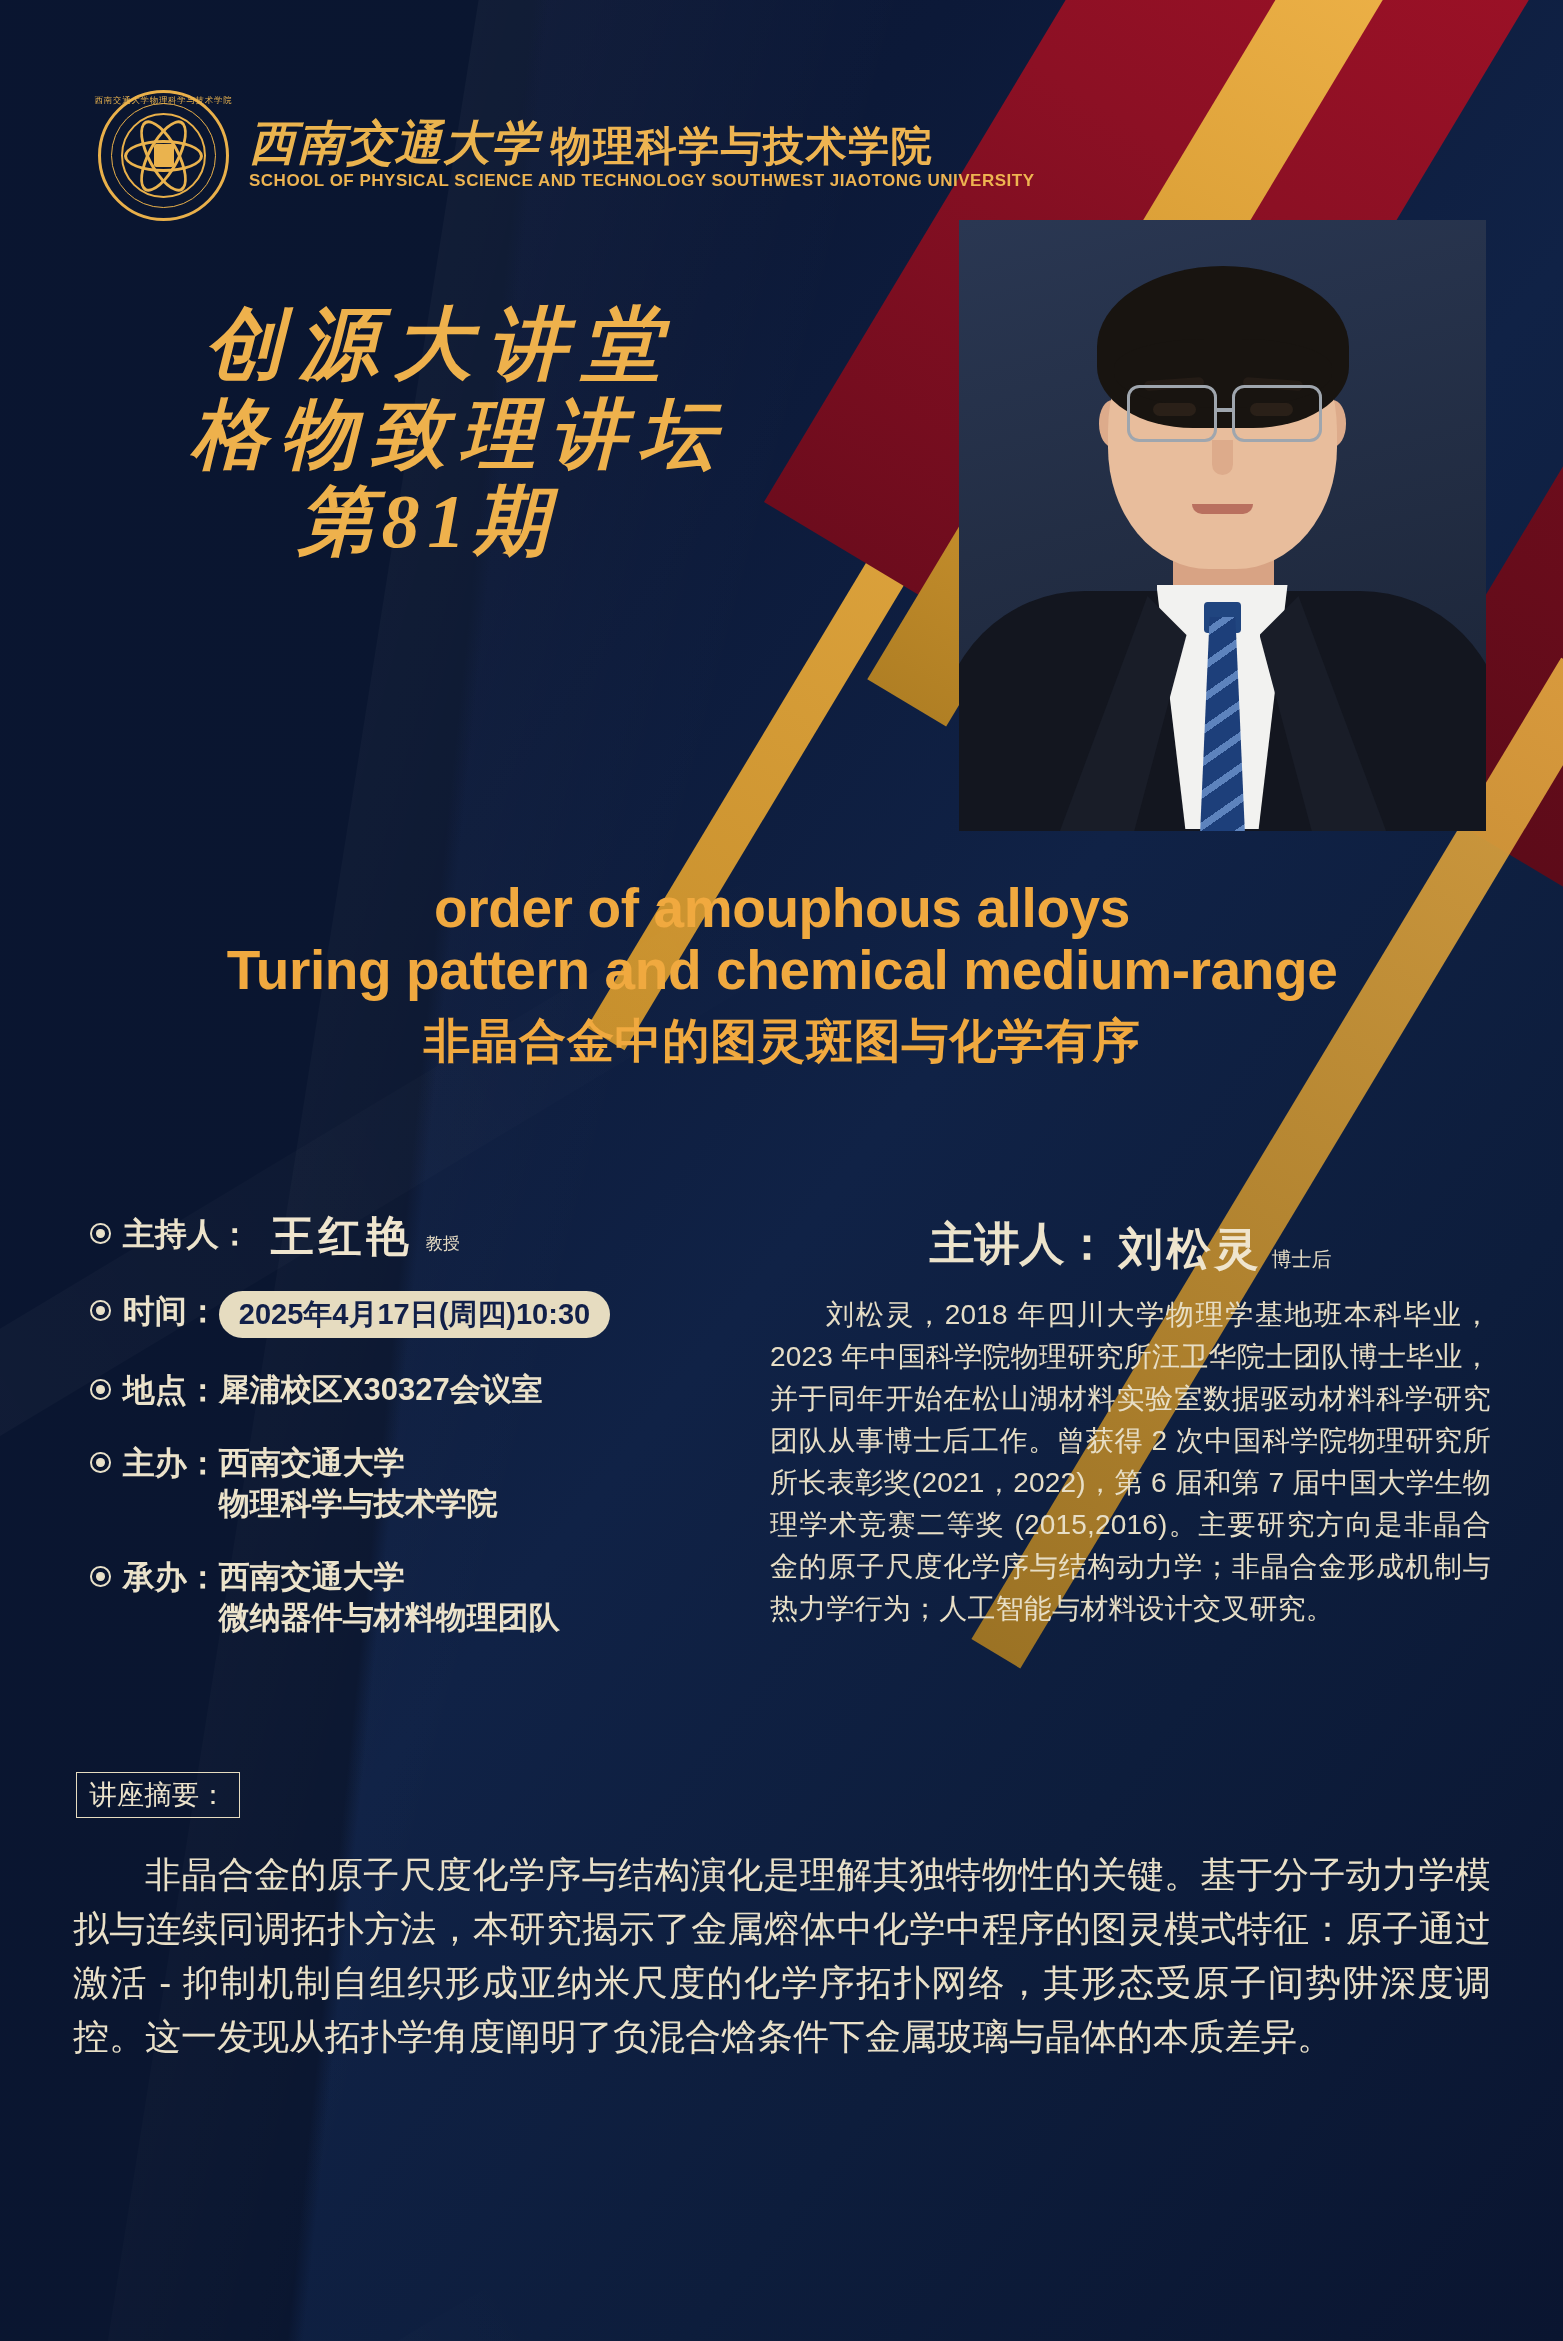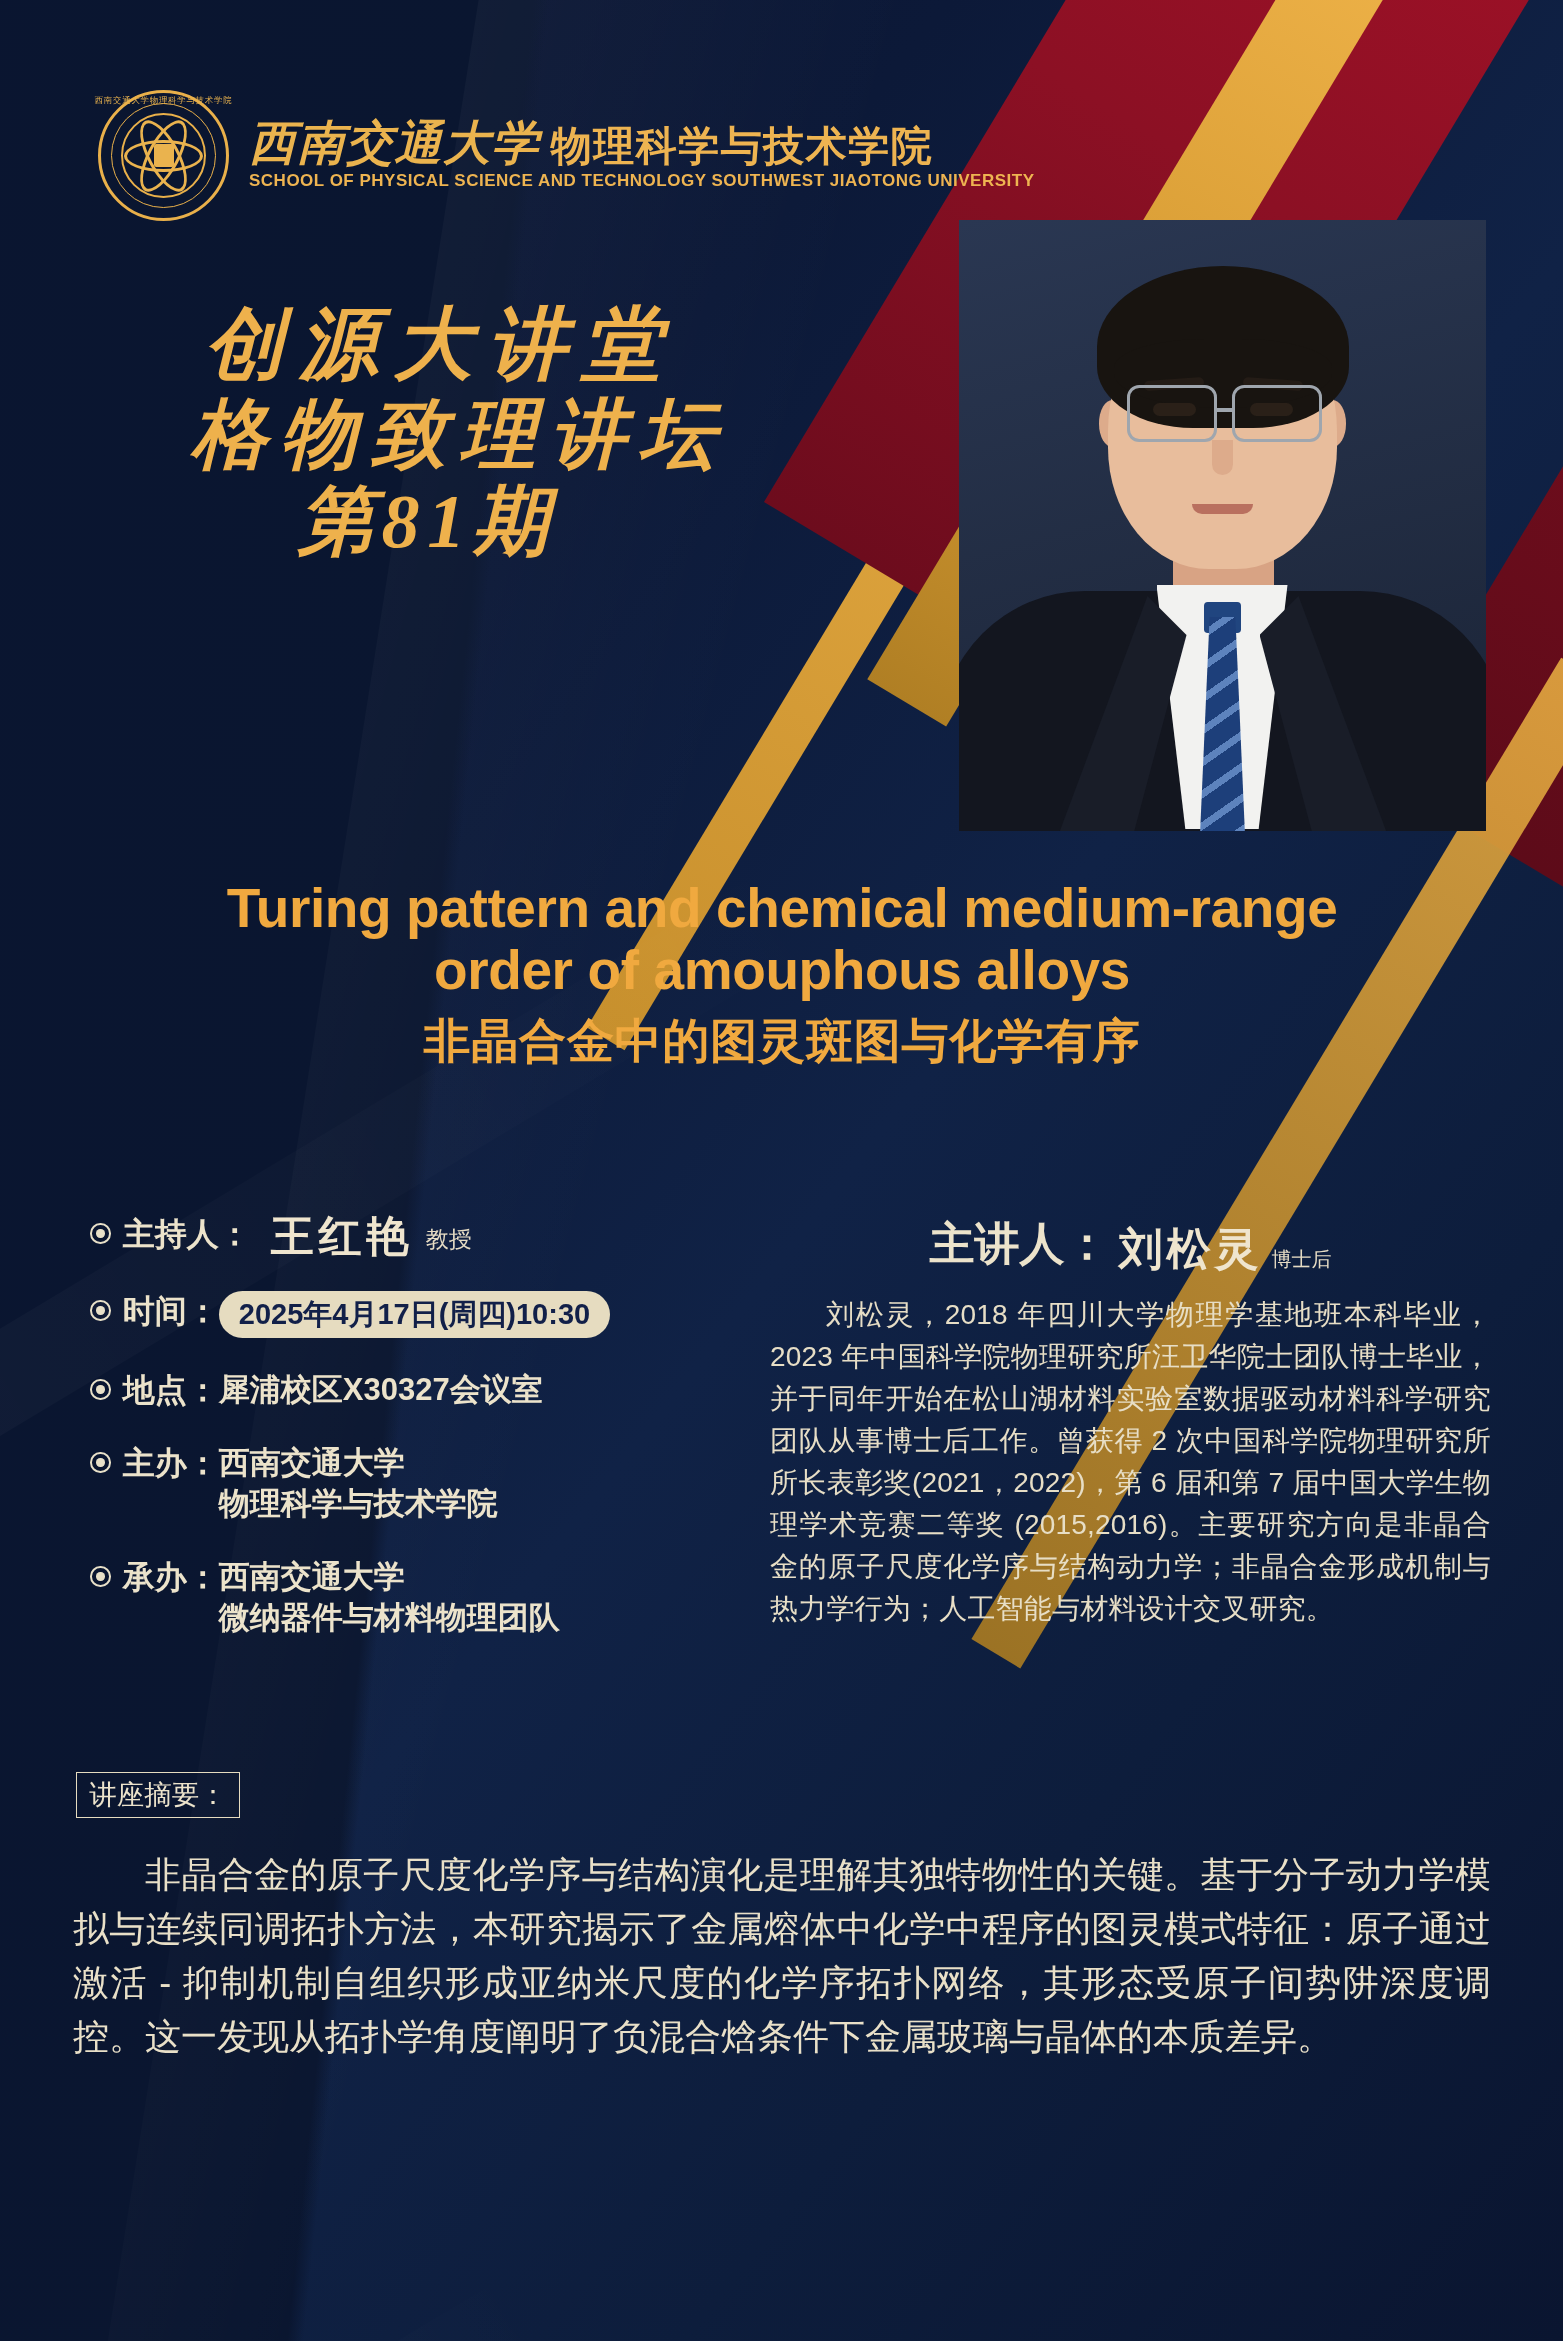--- a/index.html
+++ b/index.html
@@ -222,21 +222,21 @@
     color:#ece3cb; font-size:32px; font-weight:700; white-space:nowrap;
     flex:0 0 auto; line-height:1.25;
   }
   .val{ color:#ece3cb; font-size:31px; line-height:1.32;font-weight:bold; }
   .val-lines span{ display:block; }
 
   .host-name{
     color:#efe5ce; font-size:43px; font-weight:700; letter-spacing:4.6px;
     margin-left:20px; line-height:1.05;
   }
-  .host-rank{ color:#e6dcc4; font-size:23px; margin-left:12.2px; align-self:flex-end; padding-bottom:4.6px; }
+  .host-rank{ color:#e6dcc4; font-size:17px; margin-left:12.2px; align-self:flex-end; padding-bottom:4.6px; }
 
   .time-pill{
     background:#e6dcc0; color:#122049; font-weight:700; font-size:29px;
     padding:6.1px 20px; border-radius:24.4px; white-space:nowrap; line-height:1.2;
   }
 
   
   .spk-head{ text-align:center; display:flex; align-items:flex-end; justify-content:center; gap:9.2px; margin-bottom:15.3px; }
   .spk-lbl{ color:#ece3cb; font-size:45px; font-weight:700; padding-bottom:4.6px; }
   .spk-name{ color:#efe5ce; font-size:44px; font-weight:700; letter-spacing:3.8px; }
@@ -320,22 +320,22 @@
     <div class="p-eye-l"></div>
     <div class="p-eye-r"></div>
     <div class="p-glass-l"></div>
     <div class="p-glass-r"></div>
     <div class="p-bridge"></div>
     <div class="p-nose"></div>
     <div class="p-mouth"></div>
   </div>
 
   <div class="talk">
+    <div class="talk-en">order of amouphous alloys</div>
     <div class="talk-en">Turing pattern and chemical medium-range</div>
-    <div class="talk-en">order of amouphous alloys</div>
     <div class="talk-cn">非晶合金中的图灵斑图与化学有序</div>
   </div>
 
   <div class="cols">
 
     <div class="col-left">
 
       <div class="row">
         <div class="bullet"></div>
         <div class="lbl">主持人：</div>

